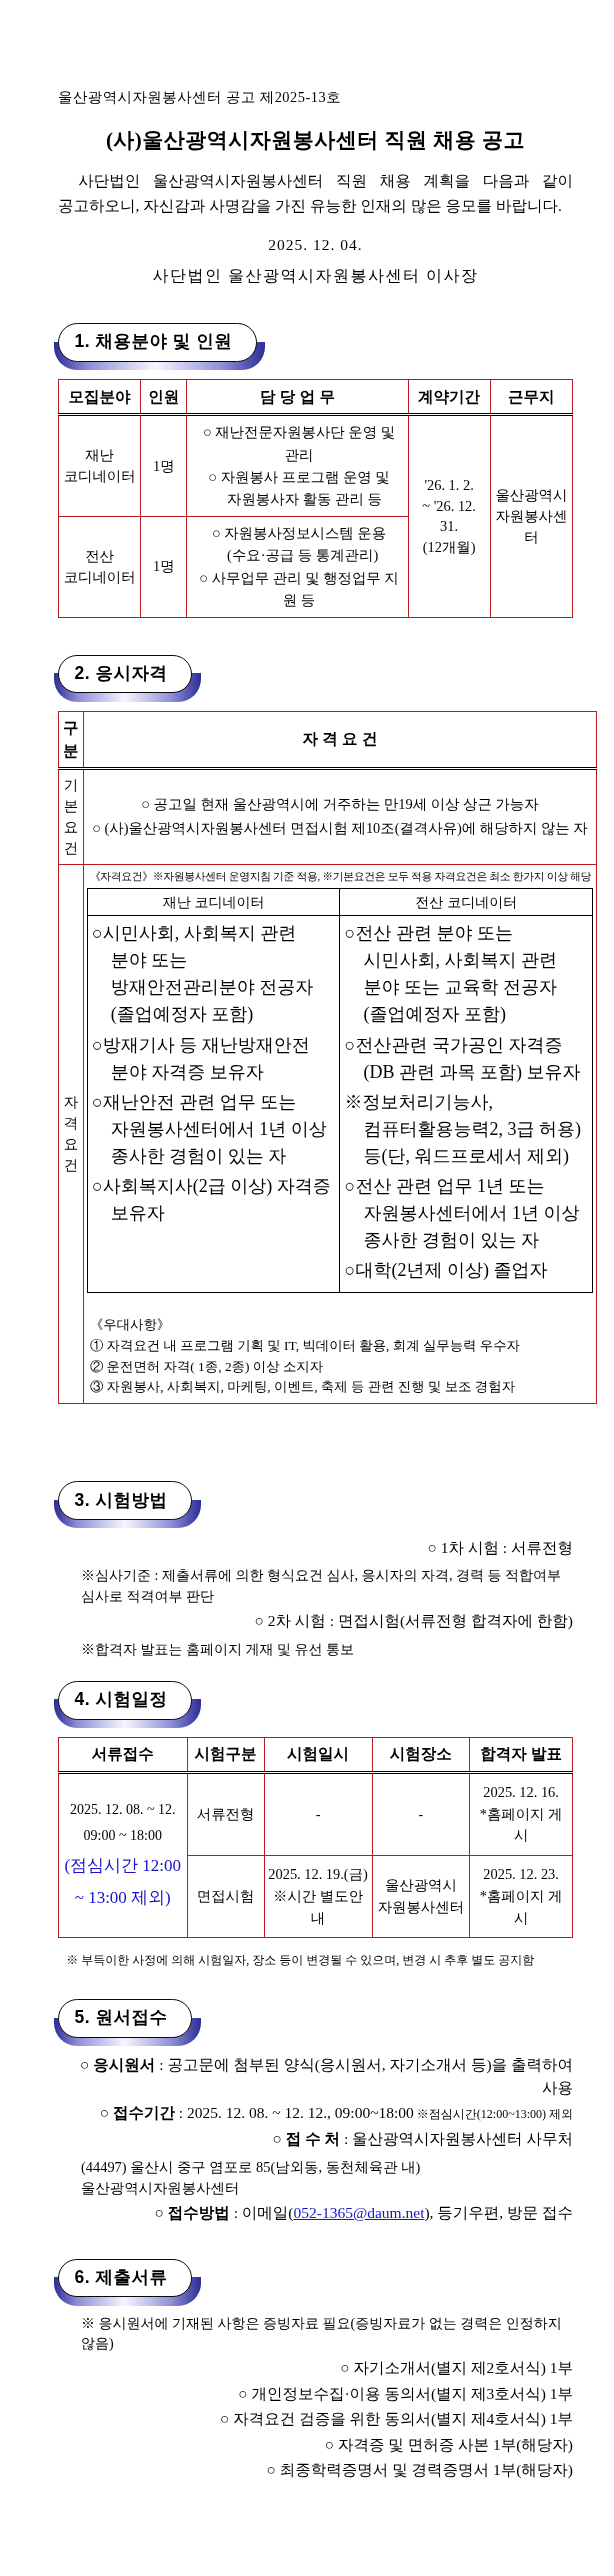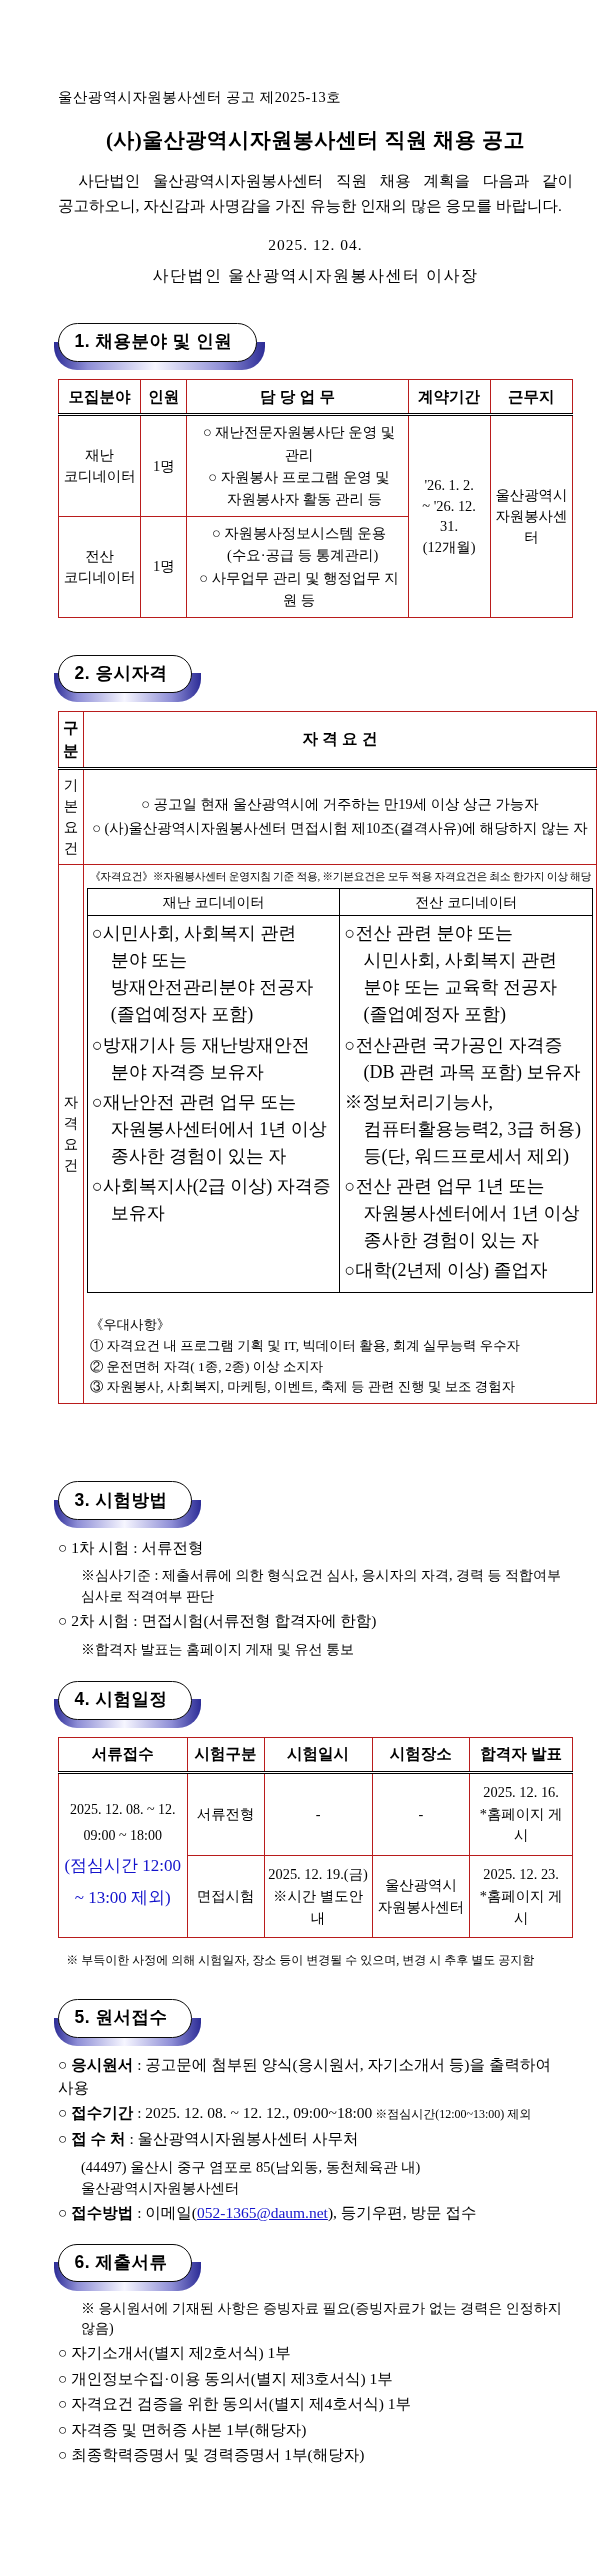--- a/index.html
+++ b/index.html
@@ -54,21 +54,21 @@
   .inner th { border:1px solid #000; font-family:"Liberation Sans","DejaVu Sans",sans-serif;
               font-weight:normal; font-size:14px; text-align:center; padding:3.1px; }
   .inner td { border:1px solid #000; font-size:18px; text-align:left; vertical-align:top;
               padding:4.1px 4.1px 5.2px 4.1px; line-height:1.5; }
   .inner .q-item { padding-left:1.05em; text-indent:-1.05em; margin-bottom:3.1px; word-break:keep-all; }
   .pref { margin-top:22px; font-size:13.4px; padding-left:3.1px; line-height:1.55; }
   .pref .pref-item { word-break:keep-all; }
 
   
   .sec-body { margin-top:16.5px; }
-  .b-line { margin-top:3px; font-size:15.5px; word-break:keep-all; }
+  .b-line { margin-top:3px; font-size:15.5px; word-break:keep-all;text-align:right; }
   .sub-line { margin-top:7.2px; margin-left:23px; font-size:14px; word-break:keep-all; }
   .bold { font-weight:bold; }
   .small-note { font-size:12px; }
   .link { color:#1414cc; text-decoration:underline; cursor:pointer; }
   .blue { color:#1414cc; }
 
   
   .sched td { padding:8.2px 3.1px; line-height:1.5; }
   .sched .receipt { font-size:14px; line-height:1.9; }
   .sched .receipt .blue { font-size:17px; }
@@ -288,21 +288,21 @@
     <div class="b-line">
       <span class="bold">○ 접 수 처</span><span> : 울산광역시자원봉사센터 사무처</span>
     </div>
     <div class="sub-line" style="font-size:14.4px;">(44497) 울산시 중구 염포로 85(남외동, 동천체육관 내) 울산광역시자원봉사센터</div>
     <div class="b-line">
       <span class="bold">○ 접수방법</span><span> : 이메일(</span><span class="link">052-1365@daum.net</span><span>), 등기우편, 방문 접수</span>
     </div>
   </div>
 
   
-  <div class="pill" style="margin-top:19px;text-align:right;">
+  <div class="pill" style="margin-top:34px;text-align:right;">
     <div class="pill-shadow"></div>
     <div class="pill-face">6. 제출서류</div>
   </div>
   <div class="sec-body">
     <div class="sub-line">※ 응시원서에 기재된 사항은 증빙자료 필요(증빙자료가 없는 경력은 인정하지 않음)</div>
     <div class="b-line">○ 자기소개서(별지 제2호서식) 1부</div>
     <div class="b-line">○ 개인정보수집·이용 동의서(별지 제3호서식) 1부</div>
     <div class="b-line">○ 자격요건 검증을 위한 동의서(별지 제4호서식) 1부</div>
     <div class="b-line">○ 자격증 및 면허증 사본 1부(해당자)</div>
     <div class="b-line">○ 최종학력증명서 및 경력증명서 1부(해당자)</div>

